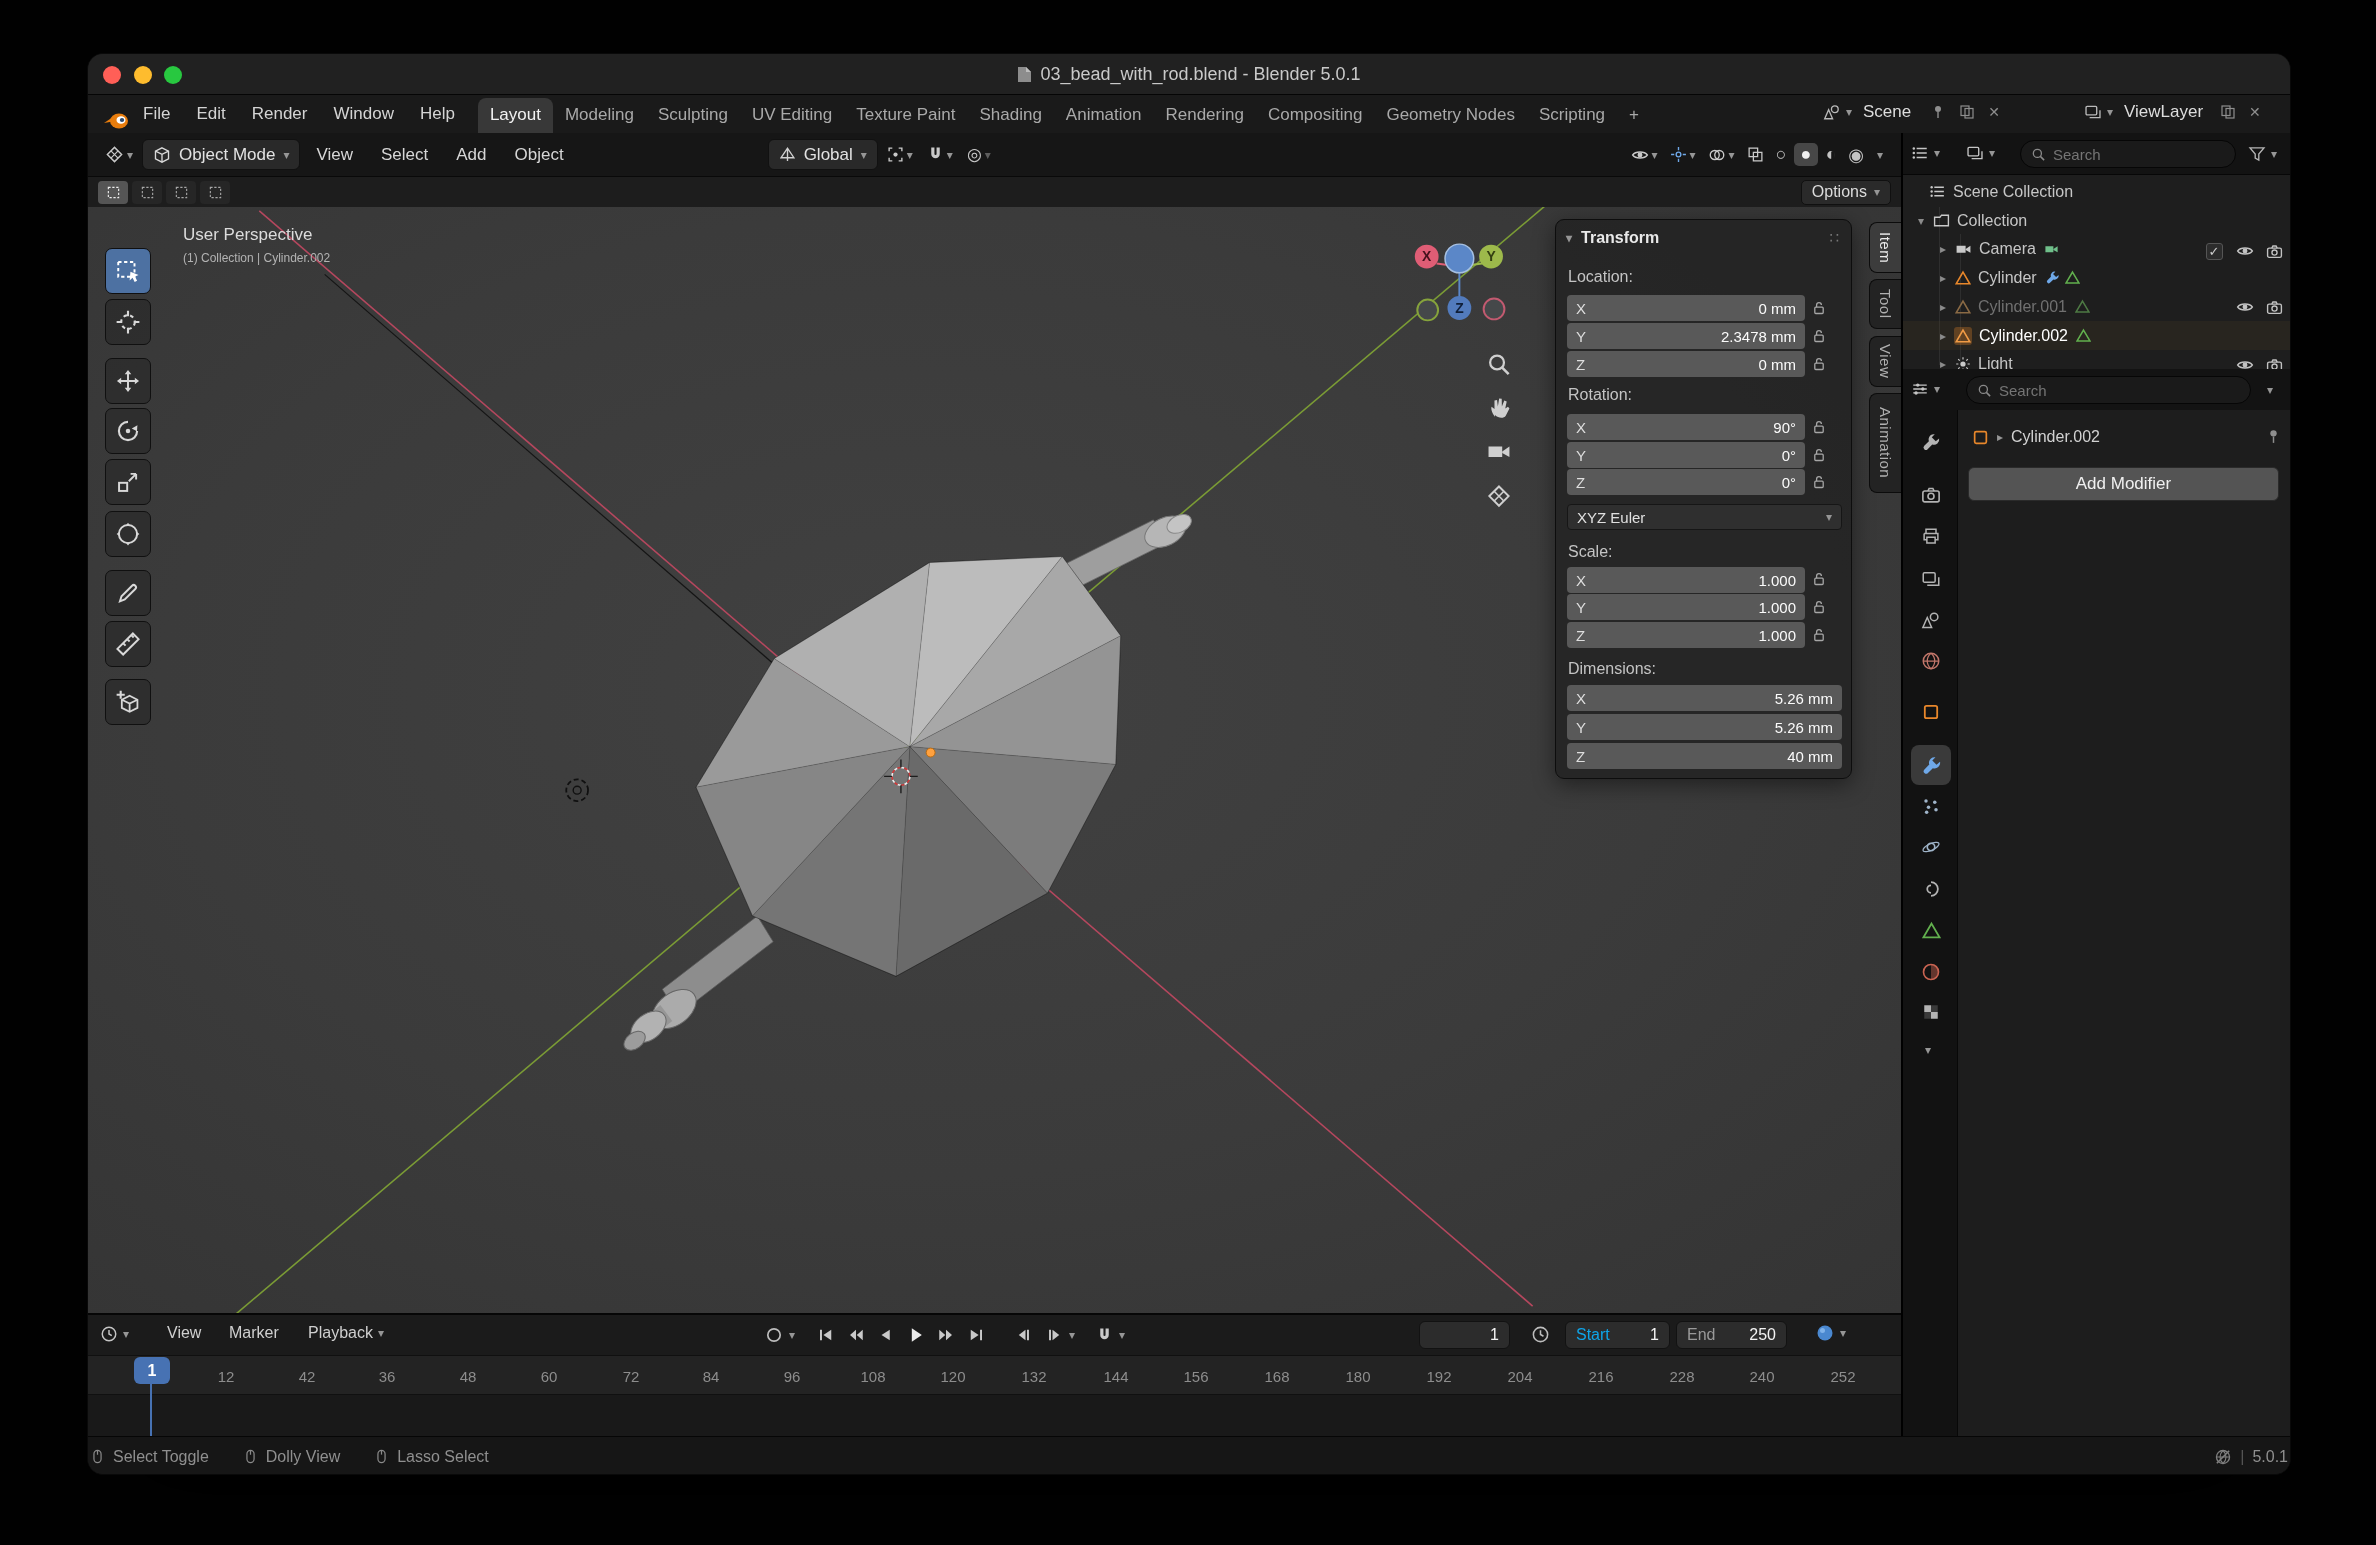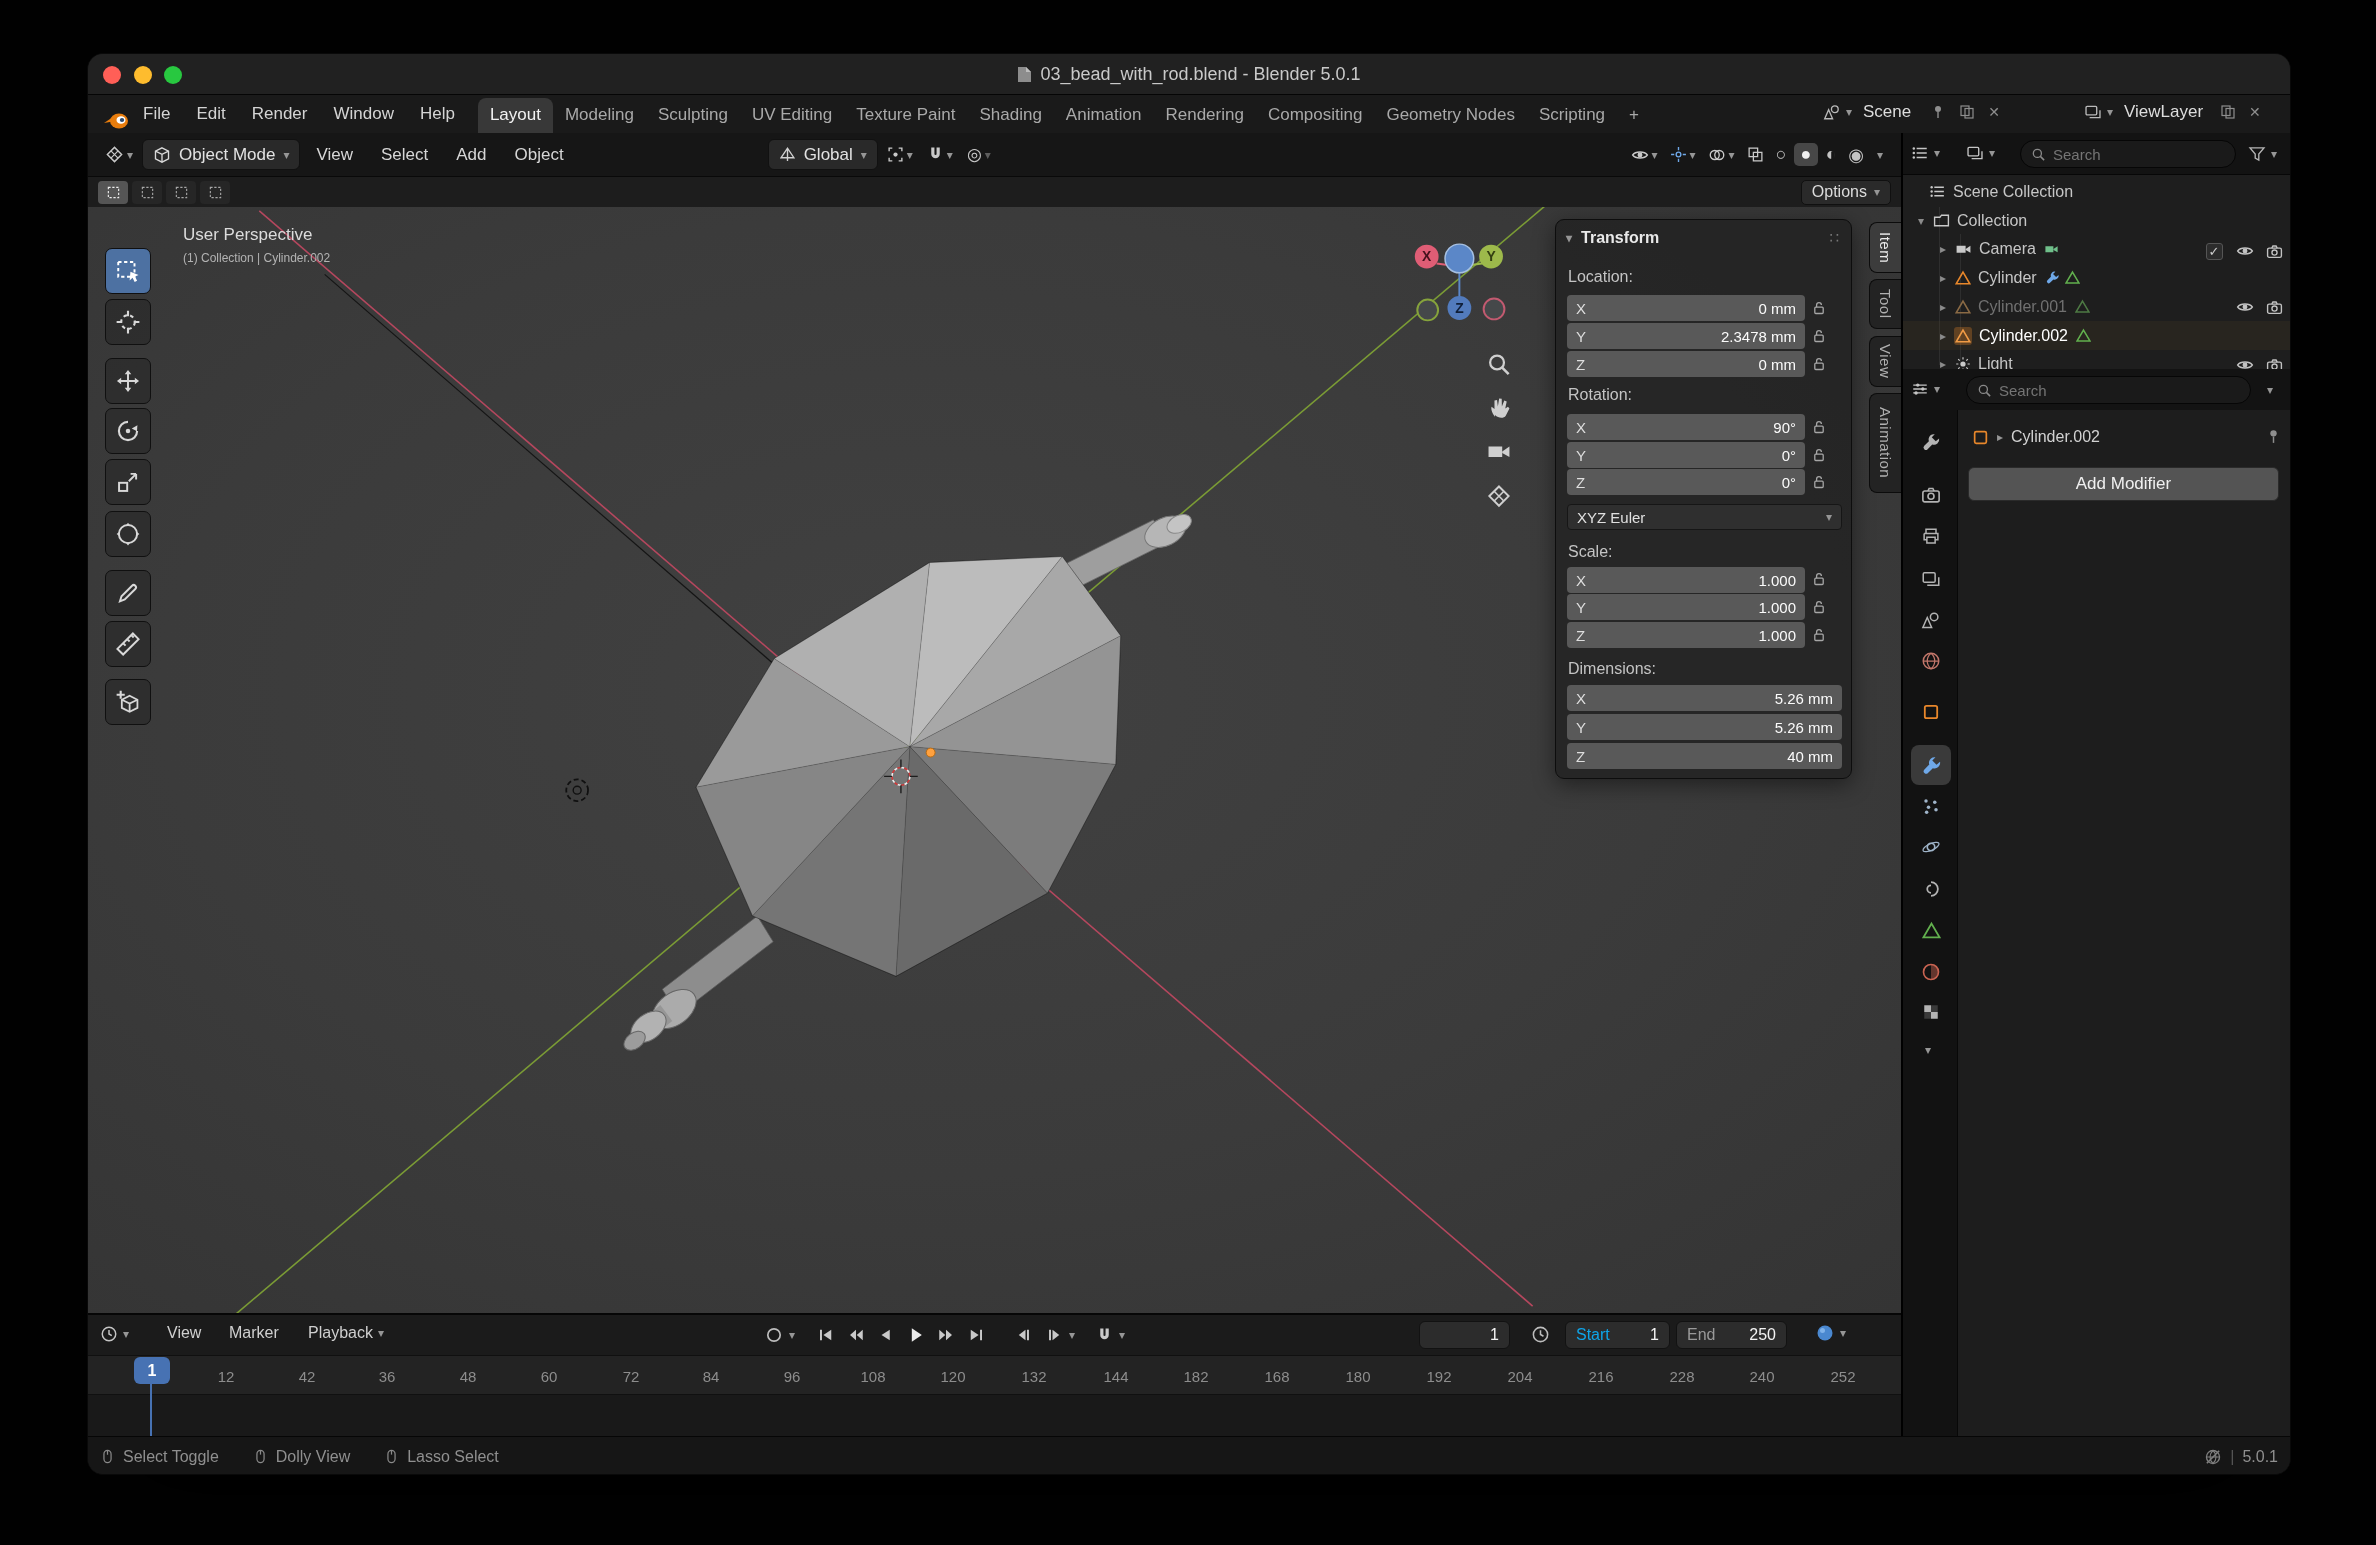--- a/index.html
+++ b/index.html
@@ -83,21 +83,21 @@
   .tl-head{position:absolute;left:0;top:0;width:100%;height:40px}
   .tl-menu{color:#cfcfcf;font-size:16px}
   .ruler{position:absolute;left:0;top:40px;width:100%;height:40px;background:#232323;border-top:1px solid #101010}
   .tlnum{position:absolute;top:50%;transform:translate(-50%,-50%);color:#8d8d8d;font-size:15px}
   .tl-empty{position:absolute;left:0;top:79px;width:100%;height:44px;background:#191919;border-top:1px solid #101010}
   .framefield{position:absolute;height:28px;background:#2c2c2c;border:1px solid #121212;border-radius:6px;
     display:flex;align-items:center;padding:0 10px;font-size:16px}
   .pbtn{display:flex;align-items:center;justify-content:center;width:30px;height:28px}
   
   .statusbar{position:absolute;left:0;top:1382px;width:100%;height:40px;background:#161616;border-top:1px solid #060606;
-    display:flex;padding:0 12px;gap:34px;color:#8f8f8f;font-size:16px}
+    display:flex;padding:0 2px;gap:34px;color:#8f8f8f;font-size:16px}
   .sgrp{display:flex;align-items:center;gap:8px}
   .ic{display:inline-block;vertical-align:middle}
   svg text{font-family:"Liberation Sans",sans-serif}
 </style>
 </head>
 <body>
 
 <svg width="0" height="0" style="position:absolute">
   <defs>
     <symbol id="eye" viewBox="0 0 16 16">
@@ -731,21 +731,21 @@
       <span class="tlnum" style="left:299px">36</span>
       <span class="tlnum" style="left:380px">48</span>
       <span class="tlnum" style="left:461px">60</span>
       <span class="tlnum" style="left:543px">72</span>
       <span class="tlnum" style="left:623px">84</span>
       <span class="tlnum" style="left:704px">96</span>
       <span class="tlnum" style="left:785px">108</span>
       <span class="tlnum" style="left:865px">120</span>
       <span class="tlnum" style="left:946px">132</span>
       <span class="tlnum" style="left:1028px">144</span>
-      <span class="tlnum" style="left:1108px">182</span>
+      <span class="tlnum" style="left:1108px">156</span>
       <span class="tlnum" style="left:1189px">168</span>
       <span class="tlnum" style="left:1270px">180</span>
       <span class="tlnum" style="left:1351px">192</span>
       <span class="tlnum" style="left:1432px">204</span>
       <span class="tlnum" style="left:1513px">216</span>
       <span class="tlnum" style="left:1594px">228</span>
       <span class="tlnum" style="left:1674px">240</span>
       <span class="tlnum" style="left:1755px">252</span>
     </div>
     <div class="tl-empty"></div>

